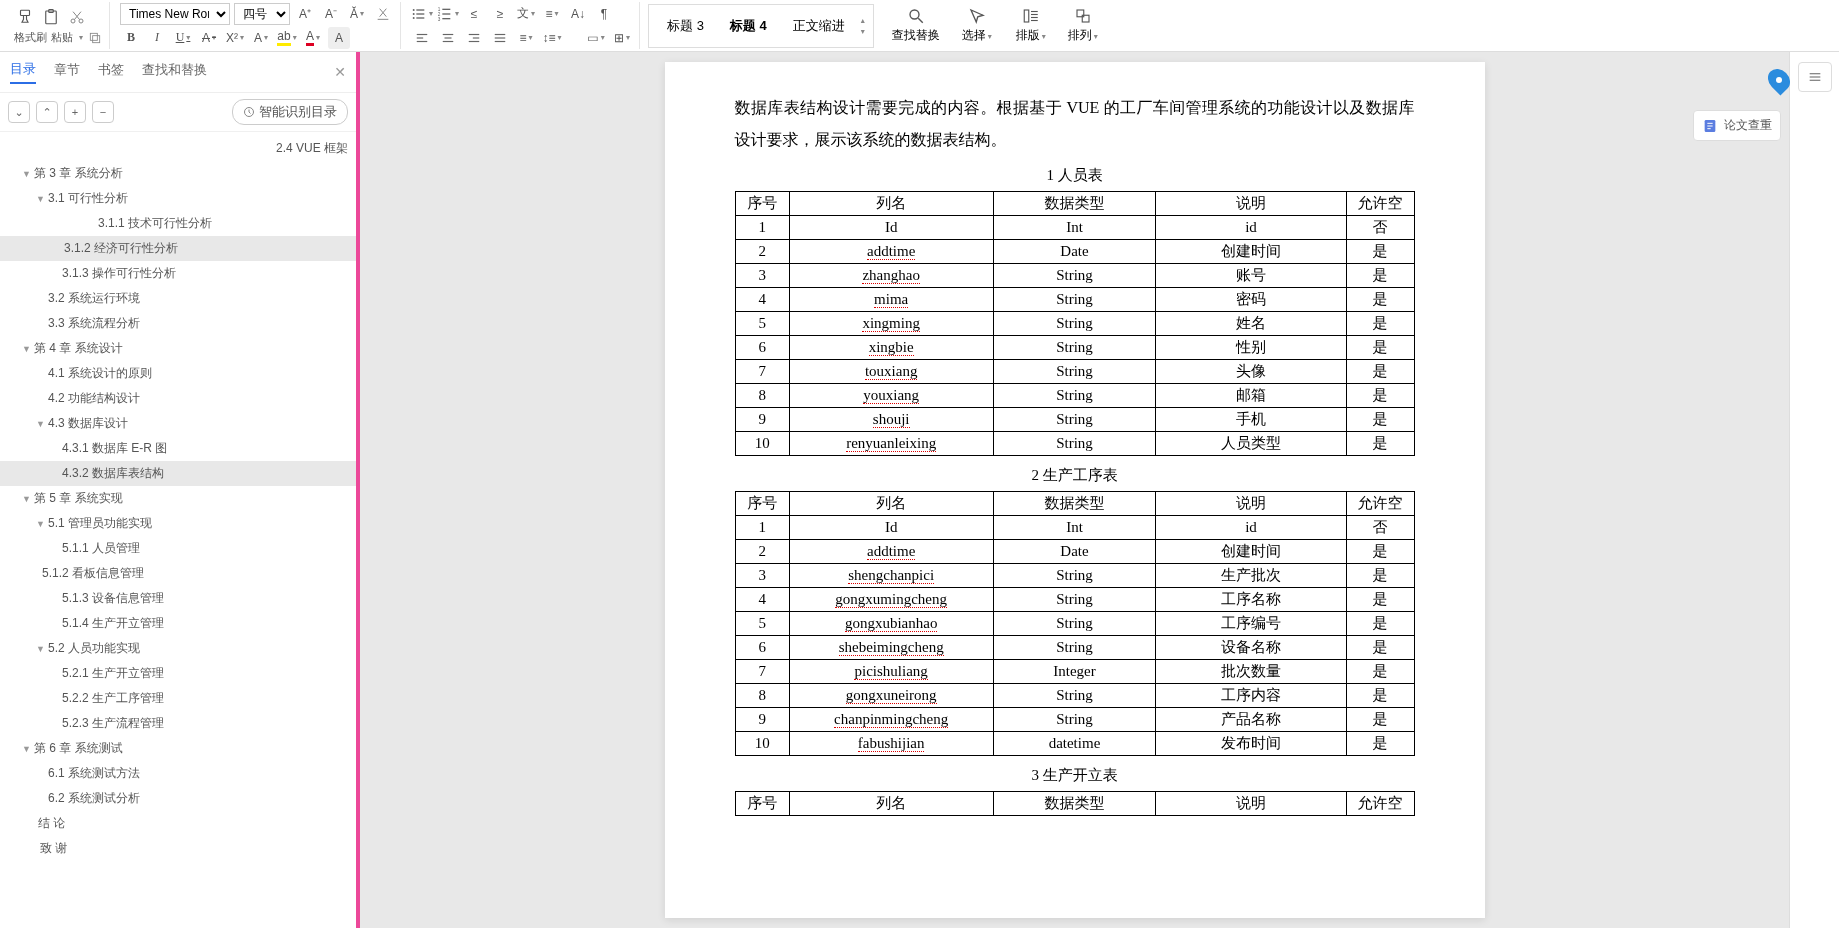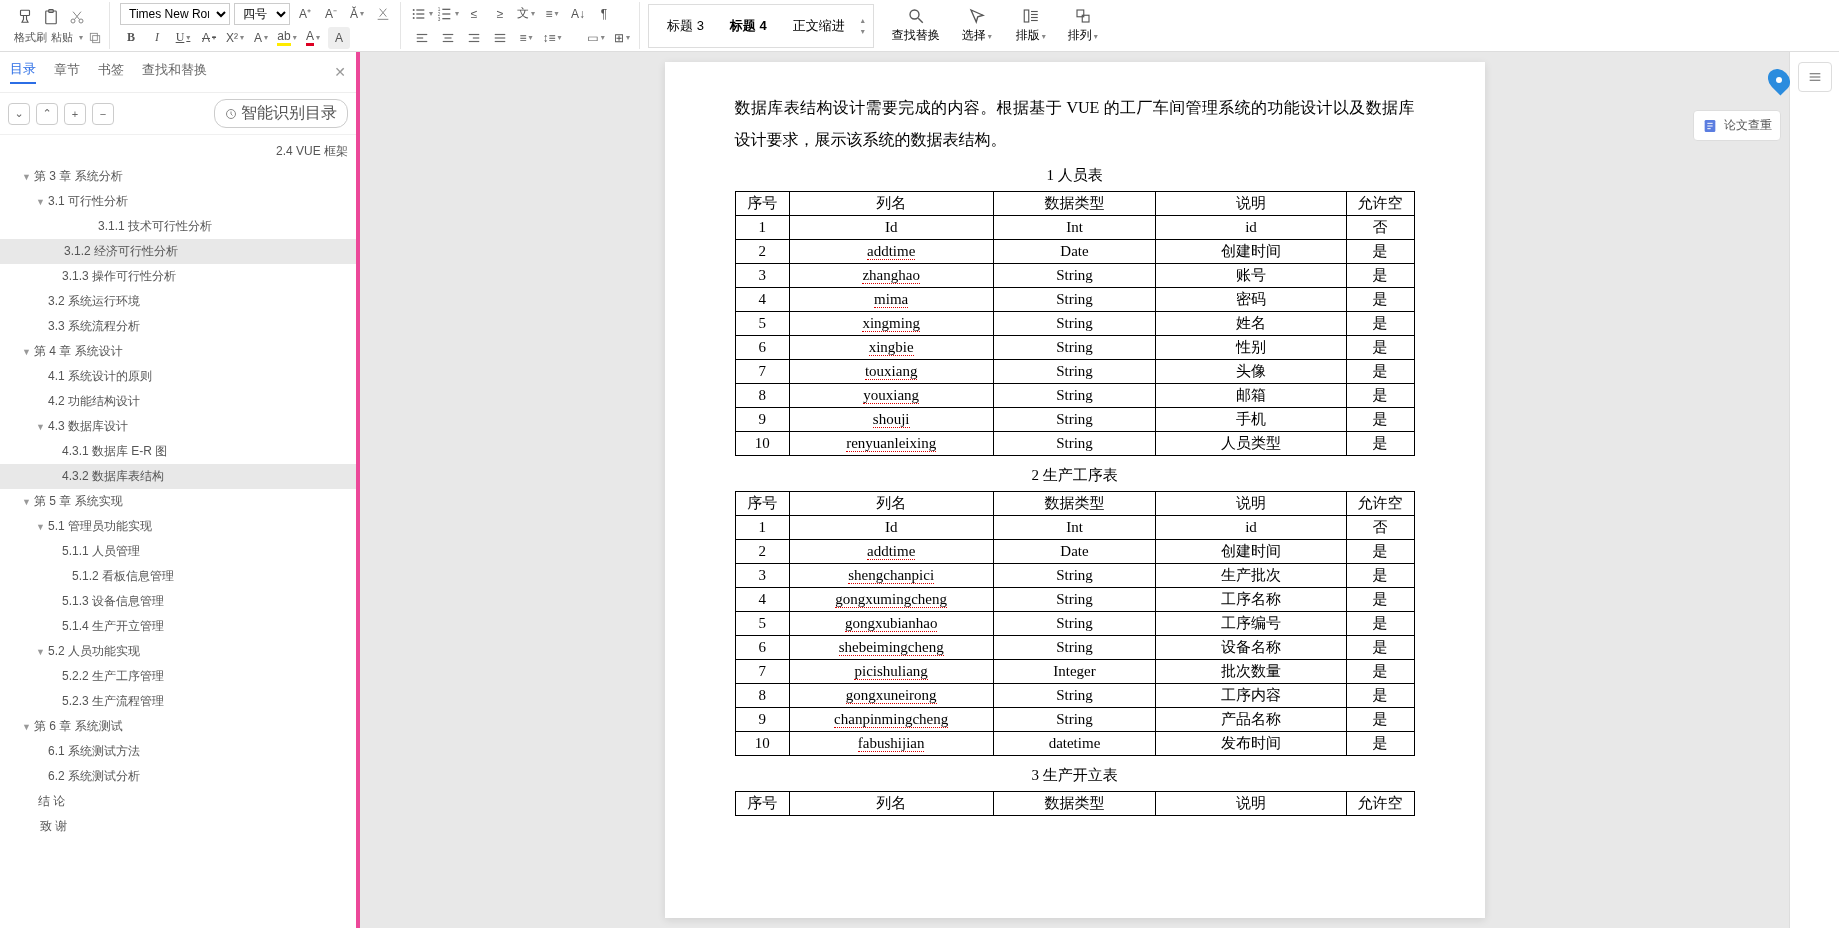--- a/index.html
+++ b/index.html
@@ -20,21 +20,21 @@
 
 
 .main-layout { display: flex; height: calc(100vh - 52px); }
 .nav-panel { width: 360px; background: #fff; border-right: 4px solid #ec4899; display: flex; flex-direction: column; }
 .nav-tabs { display: flex; align-items: center; padding: 8px 10px; gap: 18px; border-bottom: 1px solid #eee; }
 .nav-tab { font-size: 13px; color: #666; cursor: pointer; padding-bottom: 4px; }
 .nav-tab.active { color: #2b6de5; border-bottom: 2px solid #2b6de5; font-weight: 500; }
 .nav-close { margin-left: auto; cursor: pointer; color: #999; font-size: 14px; }
 .nav-tools { display: flex; align-items: center; padding: 6px 8px; gap: 6px; border-bottom: 1px solid #f0f0f0; }
 .nav-tool-btn { width: 22px; height: 22px; border: 1px solid #ccc; border-radius: 4px; display: inline-flex; align-items: center; justify-content: center; cursor: pointer; font-size: 11px; color: #666; background: #fff; }
-.smart-toc { margin-left: auto; border: 1px solid #ccc; border-radius: 12px; padding: 3px 10px; font-size: 16px; cursor: pointer; display: flex; align-items: center; gap: 4px; color: #555; }
+.smart-toc { margin-left: auto; border: 1px solid #ccc; border-radius: 12px; padding: 3px 10px; font-size: 13px; cursor: pointer; display: flex; align-items: center; gap: 4px; color: #555; }
 .toc-tree { flex: 1; overflow-y: auto; padding: 4px 0; }
 .toc-item { display: flex; align-items: center; padding: 4px 8px; font-size: 12px; color: #555; cursor: pointer; white-space: nowrap; }
 .toc-item.selected { background: #e8e8e8; }
 .toc-arrow { width: 12px; font-size: 9px; color: #999; display: inline-block; }
 
 
 .doc-area { flex: 1; background: #e8e8e8; overflow-y: auto; display: flex; justify-content: center; padding: 10px 0; position: relative; }
 .page { background: #fff; width: 820px; padding: 30px 70px; box-shadow: 0 2px 8px rgba(0,0,0,0.1); }
 .doc-para { font-family: "SimSun", serif; font-size: 16px; line-height: 2; color: #000; text-align: justify; }
 .table-title { font-family: "SimSun", serif; font-size: 15px; text-align: center; margin: 10px 0 6px; }
@@ -330,35 +330,39 @@
           <span>第 5 章  系统实现</span>
         </div>
         <div class="toc-item" style="padding-left: 36px;">
           <span class="toc-arrow">▼</span>
           <span>5.1 管理员功能实现</span>
         </div>
         <div class="toc-item" style="padding-left: 50px;">
           <span class="toc-arrow"></span>
           <span>5.1.1 人员管理</span>
         </div>
-        <div class="toc-item" style="padding-left: 60px; text-align: right;">
+        <div class="toc-item" style="padding-left: 30px; text-align: right;">
           <span class="toc-arrow"></span>
           <span>5.1.2 看板信息管理</span>
         </div>
         <div class="toc-item" style="padding-left: 50px;">
           <span class="toc-arrow"></span>
           <span>5.1.3 设备信息管理</span>
         </div>
         <div class="toc-item" style="padding-left: 50px;">
           <span class="toc-arrow"></span>
           <span>5.1.4 生产开立管理</span>
         </div>
         <div class="toc-item" style="padding-left: 36px;">
           <span class="toc-arrow">▼</span>
           <span>5.2 人员功能实现</span>
+        </div>
+        <div class="toc-item" style="padding-left: 50px;">
+          <span class="toc-arrow"></span>
+          <span>5.2.1 生产开立管理</span>
         </div>
         <div class="toc-item" style="padding-left: 50px;">
           <span class="toc-arrow"></span>
           <span>5.2.2 生产工序管理</span>
         </div>
         <div class="toc-item" style="padding-left: 50px;">
           <span class="toc-arrow"></span>
           <span>5.2.3 生产流程管理</span>
         </div>
         <div class="toc-item" style="padding-left: 22px;">

